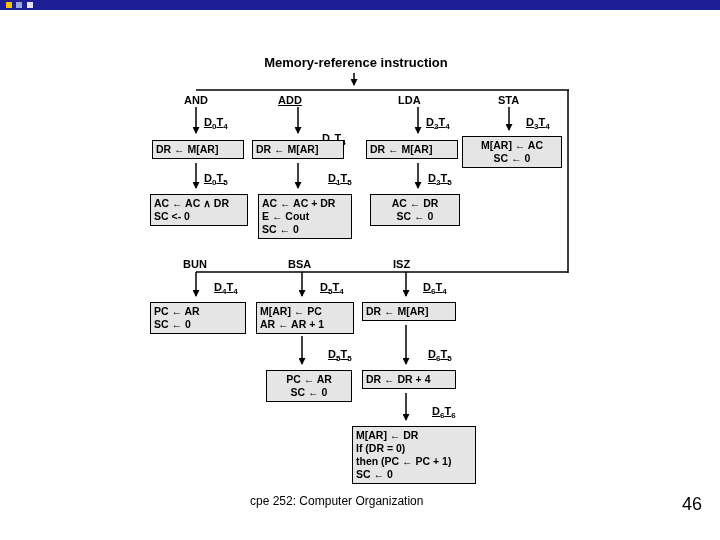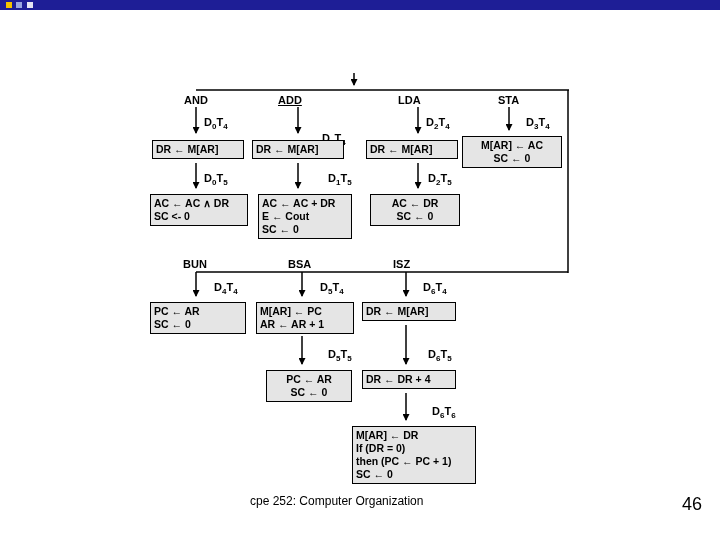--- a/index.html
+++ b/index.html
@@ -9,41 +9,42 @@
   .titlebar { position:absolute; left:0; top:0; width:720px; height:10px; background:#1e1e96; }
   .tb-icon  { position:absolute; top:2px; width:6px; height:6px; display:block; }
 
   .title { position:absolute; left:256px; top:55px; width:200px; text-align:center;
            font-weight:bold; font-size:13px; white-space:nowrap; }
 
   .lines { position:absolute; left:0; top:0; pointer-events:none; }
 
   .blabel { position:absolute; font-weight:bold; font-size:11px; white-space:nowrap; }
 
-  .tl { position:absolute; font-weight:bold; font-size:11px; white-space:nowrap; }
+  .tl { position:absolute; font-weight:bold; font-size:11px; white-space:nowrap;text-decoration:underline; }
   .tl sub { font-size:8px; }
 
   .box { position:absolute; border:1.5px solid #000; background:#e5e5e5; padding:2px 3px;
          font-weight:bold; font-size:10.5px; line-height:13px; white-space:nowrap; }
   .box.center { text-align:center; }
 
   .footer  { position:absolute; left:250px; top:494px; font-size:12px; white-space:nowrap; }
   .pagenum { position:absolute; left:682px; top:494px; font-size:18px; }
 </style>
 </head>
 <body>
 
 <div class="screen">
 
   <div class="titlebar">
     <span class="tb-icon" style="left:6px;  background:#f5c400;"></span>
     <span class="tb-icon" style="left:16px; background:#9aa6e0;"></span>
     <span class="tb-icon" style="left:27px; background:#e5e5f2;"></span>
   </div>
 
+  <div class="title">Memory-reference instruction</div>
 
   <svg class="lines" width="720" height="540">
     <defs>
       <marker id="ah" markerWidth="7" markerHeight="7" refX="6" refY="3.5" orient="auto" markerUnits="userSpaceOnUse">
         <path d="M0,0 L7,3.5 L0,7 Z" fill="#000"></path>
       </marker>
     </defs>
     <g stroke="#000" stroke-width="1.5" fill="none">
 
       <line x1="354" y1="73" x2="354" y2="85" marker-end="url(#ah)"></line>

